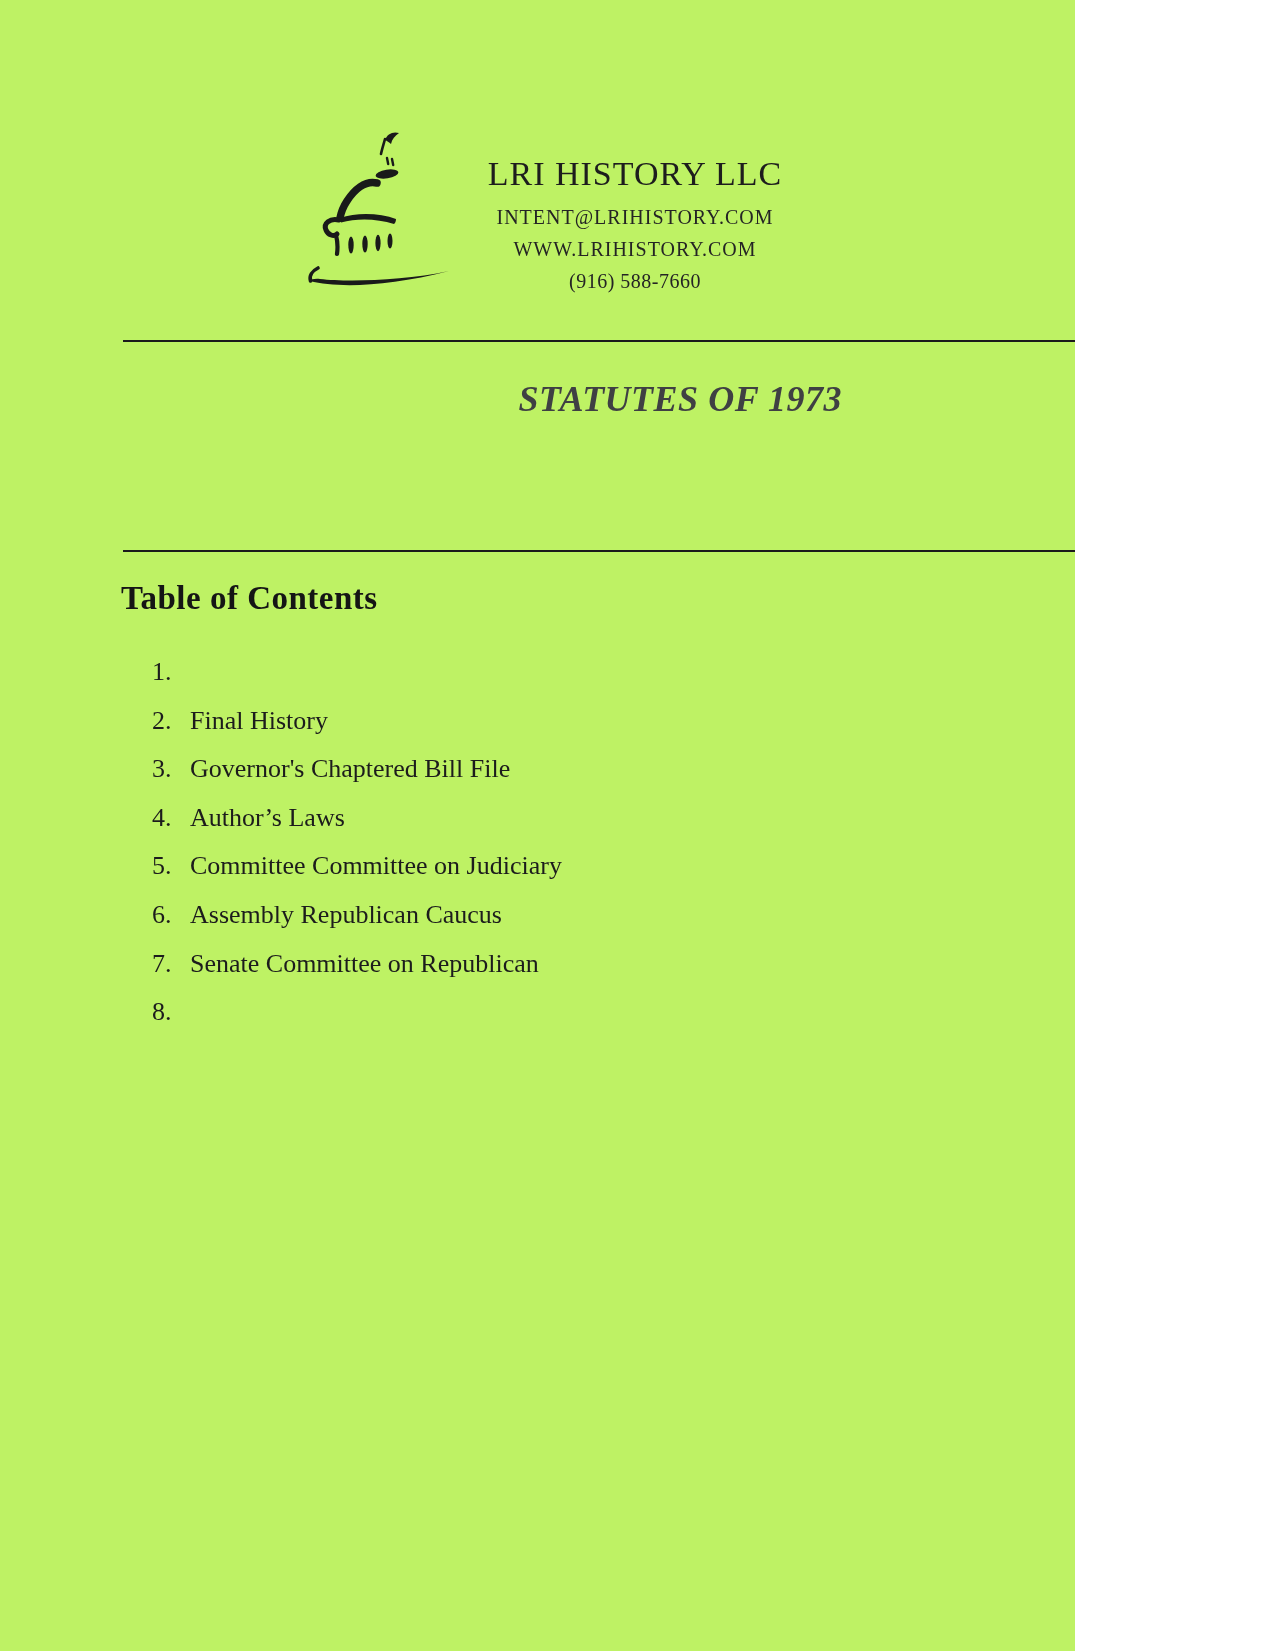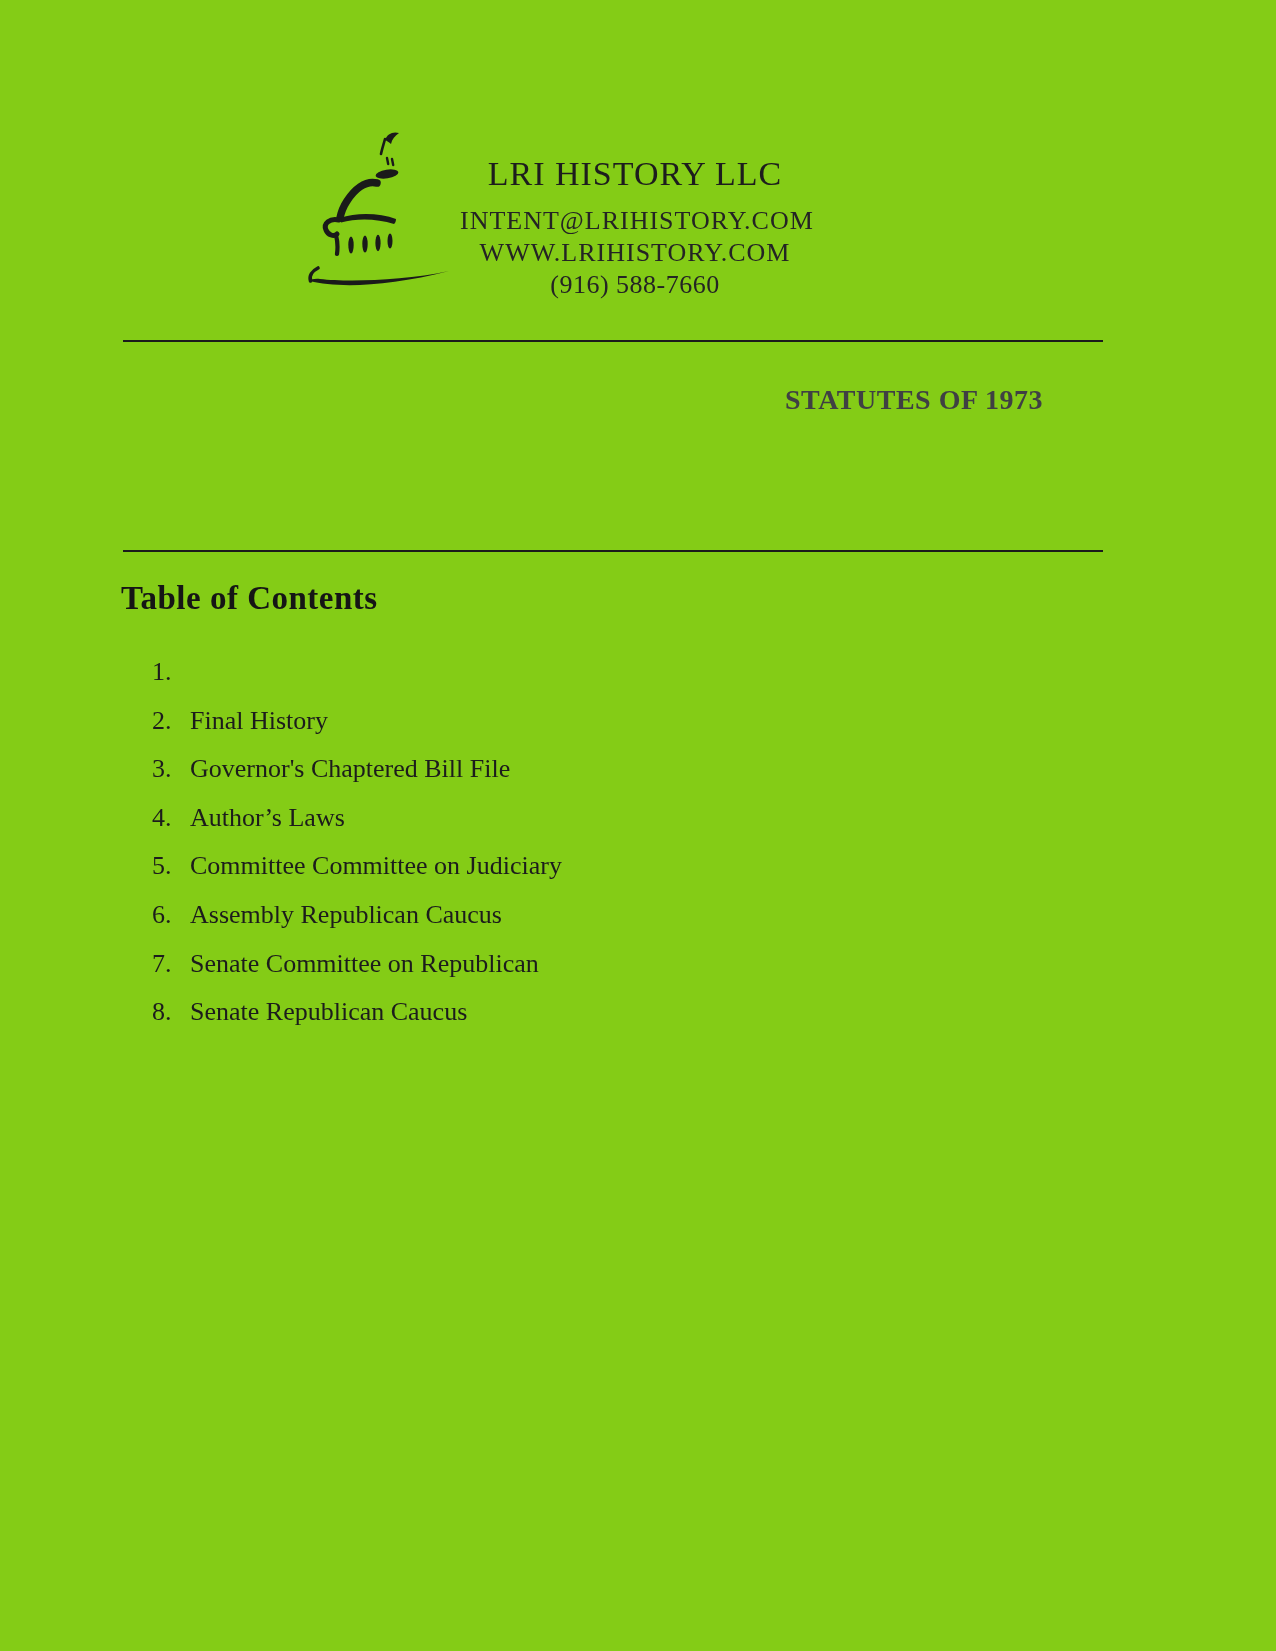--- a/index.html
+++ b/index.html
@@ -1,21 +1,21 @@
 <!DOCTYPE html>
 <html><head>
 <meta charset="utf-8">
 <style>
   * { box-sizing: border-box; margin: 0; padding: 0; }
   html, body { background: #ffffff; }
   .page {
     position: relative;
-    width: 1276px;
+    width: 1075px;
     height: 1651px;
-    background: #84cc16;
+    background: #bef264;
     font-family: "Liberation Serif", "DejaVu Serif", serif;
     color: #1e1e1e;
     overflow: hidden;
   }
 
   
   .logo {
     position: absolute;
     left: 302px;
     top: 130px;
@@ -29,21 +29,21 @@
     text-align: center;
     white-space: nowrap;
   }
   .company-name {
     top: 155px;
     font-size: 34px;
     letter-spacing: 1px;
     color: #1d1d1d;
   }
   .contact-line {
-    font-size: 26px;
+    font-size: 20px;
     letter-spacing: 1px;
     color: #242424;
   }
   .email  { top: 206px; }
   .www    { top: 238px; }
   .phone  { top: 270px; letter-spacing: 0.5px; }
 
   
   .divider {
     position: absolute;
@@ -55,24 +55,25 @@
   .divider-top    { top: 340px; }
   .divider-bottom { top: 550px; }
 
   
   .statutes {
     position: absolute;
     right: 233px;
     top: 378px;
     text-align: center;
     font-weight: bold;
-    font-size: 28px;
+    font-size: 36px;
     line-height: 43px;
     letter-spacing: 0.5px;
     color: #3f4043;
+    font-style: italic;
   }
   .statute-line { white-space: pre; }
 
   
   .toc-title {
     position: absolute;
     left: 121px;
     top: 580px;
     font-size: 33px;
     font-weight: bold;
@@ -167,17 +168,16 @@
     <li class="toc-item">
       <span class="toc-num">6.</span>
       <span class="toc-label">Assembly Republican Caucus</span>
     </li>
     <li class="toc-item">
       <span class="toc-num">7.</span>
       <span class="toc-label">Senate Committee on Republican</span>
     </li>
     <li class="toc-item">
       <span class="toc-num">8.</span>
-      <span class="toc-label">Senate Republican Caucus</span>
     </li>
   </ol>
 
 </div>
 
 </body></html>

